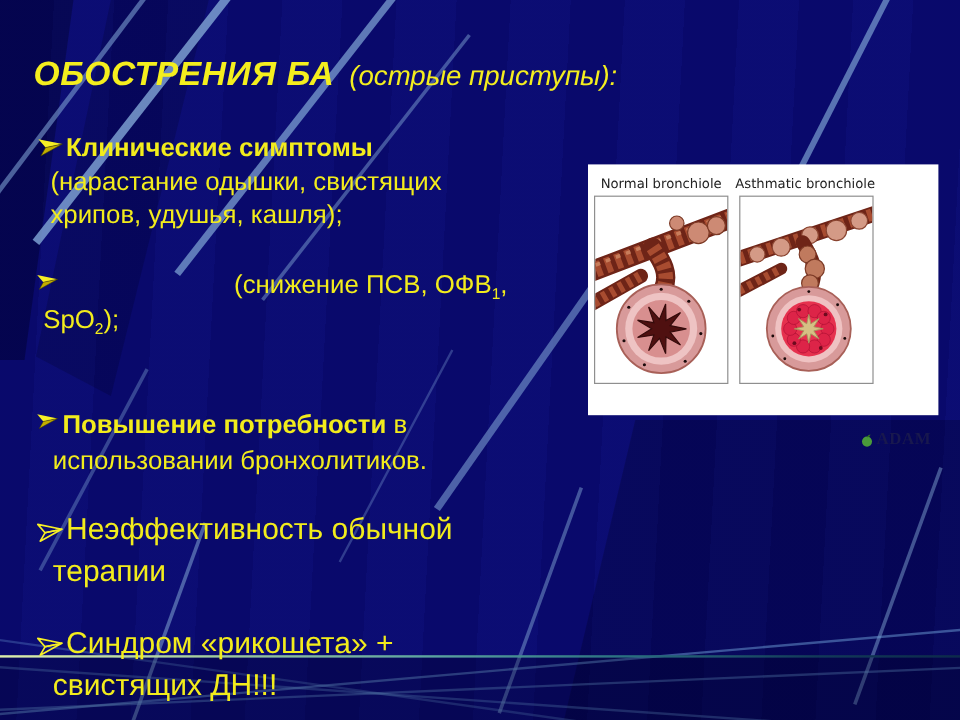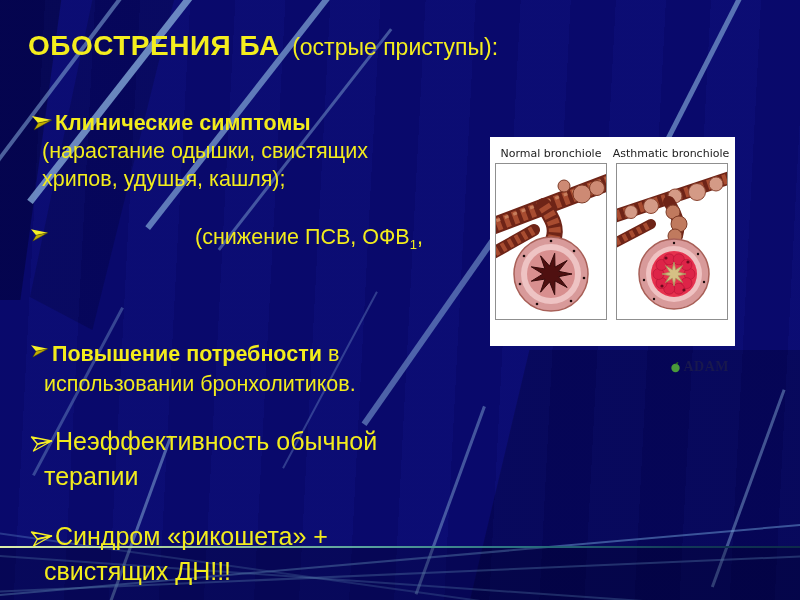--- a/index.html
+++ b/index.html
@@ -1,31 +1,31 @@
 <!DOCTYPE html>
 <html><head>
 <meta charset="utf-8">
 <style>
   html,body{margin:0;padding:0;background:#000;}
   .slide{position:relative;width:800px;height:600px;overflow:hidden;
          background:#0a0a72;font-family:"Liberation Sans",sans-serif;}
   .decor{position:absolute;pointer-events:none;}
   .streak{position:absolute;pointer-events:none;}
-  .title{position:absolute;left:28px;top:30px;white-space:nowrap;color:#f4ee1e;}
+  .title{position:absolute;left:28px;top:46px;white-space:nowrap;color:#f4ee1e;font-style:italic;}
   .title .main{font-size:28px;font-weight:bold;letter-spacing:.5px;}
   .title .sub{font-size:23px;font-weight:normal;margin-left:8px;}
   .bullet{position:absolute;left:30px;width:460px;color:#f2ec1c;}
   .bullet .marker{position:absolute;left:0;}
   .btext{margin-left:12px;}
   .sz1 .btext{font-size:21.5px;line-height:28px;}
   .sz2 .btext{font-size:25px;line-height:35px;}
   .bl{white-space:nowrap;}
   .bold{font-weight:bold;}
   sub.s{font-size:13px;vertical-align:-5px;line-height:0;}
-  .panel{position:absolute;left:490px;top:137px;width:245px;height:209px;background:#ffffff;z-index:20;}
+  .panel{position:absolute;left:490px;top:137px;width:292px;height:209px;background:#ffffff;z-index:20;}
   .figlabel{position:absolute;top:10px;font-size:11px;color:#222;text-align:center;
             font-family:"DejaVu Sans",sans-serif;}
   .fln{left:0;width:122px;} .fla{left:120px;width:122px;}
   .figbox{position:absolute;top:26px;width:112px;height:157px;border:1px solid #8f8f8f;
           box-sizing:border-box;background:#fff;overflow:hidden;}
   .fbn{left:5px;} .fba{left:126px;}
   .adam{position:absolute;right:6px;top:186px;display:flex;align-items:center;gap:2px;margin-top:36px;}
   .adam .txt{font-family:"Liberation Serif",serif;font-weight:bold;font-size:14px;
              color:#18184e;letter-spacing:.5px;}
   .gradline{position:absolute;left:0;top:546px;width:800px;height:2px;z-index:3;
@@ -88,20 +88,23 @@
     </div>
 
     <div class="bullet sz1" style="top:223px;">
       <svg class="marker" style="top:2px;" width="19" height="17" viewBox="0 0 22 20">
         <polygon points="1,5 21,9 7,12" fill="#f6ef25"></polygon>
         <polygon points="7,12 21,9 3,19" fill="#c2ae00" stroke="#3a3a00" stroke-width="0.5"></polygon>
       </svg>
       <div class="btext" style="line-height:29px;">
         <div class="bl" style="padding-left:86px;text-align:center;">
           <span>(снижение ПСВ, ОФВ</span><sub class="s">1</sub><span>,</span>
+        </div>
+        <div class="bl" style="margin-left:-6px;">
+          <span>SpO</span><sub class="s">2</sub><span>);</span>
         </div>
       </div>
     </div>
 
     <div class="bullet sz1" style="top:339px;">
       <svg class="marker" style="top:2px;" width="19" height="17" viewBox="0 0 22 20">
         <polygon points="1,5 21,9 7,12" fill="#f6ef25"></polygon>
         <polygon points="7,12 21,9 3,19" fill="#c2ae00" stroke="#3a3a00" stroke-width="0.5"></polygon>
       </svg>
       <div class="btext" style="line-height:30px;">

